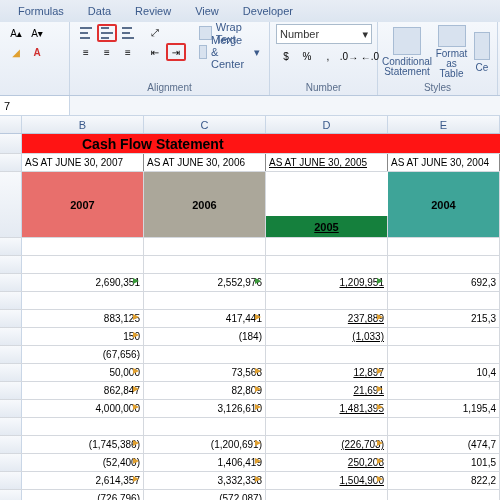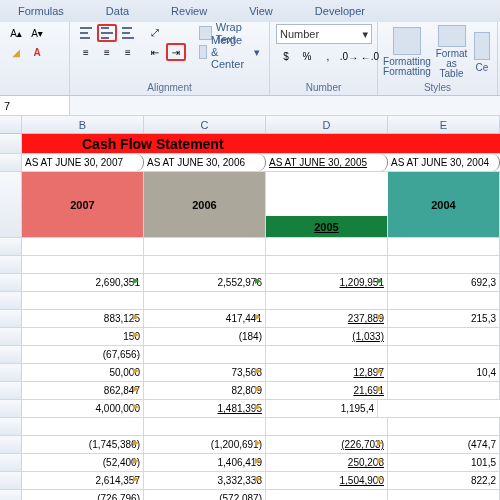--- a/index.html
+++ b/index.html
@@ -1,18 +1,18 @@
 <!DOCTYPE html>
 <html><head>
 <meta charset="utf-8">
 <style>
 * { box-sizing: border-box; margin: 0; padding: 0; }
 body { font-family: 'Segoe UI', Tahoma, sans-serif; font-size: 11px; background: #fff; overflow: hidden; width: 500px; height: 500px; }
 
-.ribbon-tabs { display: flex; gap: 22px; padding: 2px 8px; background: linear-gradient(#e8edf5, #dce5f0); font-size: 11px; }
+.ribbon-tabs { display: flex; gap: 4px; padding: 2px 8px; background: linear-gradient(#e8edf5, #dce5f0); font-size: 11px; }
 .ribbon-tabs span { padding: 3px 10px; color: #3b5a8b; cursor: pointer; }
 
 .ribbon { display: flex; background: linear-gradient(#f5f8fc, #e6ecf5); border-bottom: 1px solid #b8c8dd; height: 74px; }
 .group { border-right: 1px solid #c9d6e6; padding: 2px 6px 0 6px; display: flex; flex-direction: column; justify-content: space-between; }
 .group-label { text-align: center; font-size: 10px; color: #5a6e8c; padding: 1px 0 2px 0; }
 .group-body { display: flex; gap: 3px; align-items: flex-start; }
 
 .btn-sm { width: 20px; height: 18px; border: 1px solid transparent; border-radius: 2px; display: inline-flex; align-items: center; justify-content: center; cursor: pointer; font-size: 10px; background: transparent; }
 .btn-sm.hl { border: 2px solid #e03030; border-radius: 2px; }
 .col2 { display: flex; flex-direction: column; gap: 1px; }
@@ -33,21 +33,21 @@
 .sheet { position: relative; }
 .colhdrs { display: flex; background: linear-gradient(#f7f9fc, #e4eaf2); border-bottom: 1px solid #b8c8dd; height: 18px; font-size: 11px; color: #3b5a8b; }
 .colhdrs div { border-right: 1px solid #c9d6e6; text-align: center; line-height: 18px; }
 .cA { width: 22px; } .cB { width: 122px; } .cC { width: 122px; } .cD { width: 122px; } .cE { width: 112px; }
 
 .row { display: flex; border-bottom: 1px solid #d4d8de; height: 18px; font-size: 10px; }
 .row .rowhdr { width: 22px; background: linear-gradient(#f7f9fc, #e4eaf2); border-right: 1px solid #c9d6e6; }
 .cell { border-right: 1px solid #d4d8de; display: flex; align-items: center; padding: 0 3px; position: relative; }
 .cell.b { width: 122px; } .cell.c { width: 122px; } .cell.d { width: 122px; text-decoration: underline; } .cell.e { width: 112px; }
 .cell.r { justify-content: flex-end; }
-.cell.l { justify-content: flex-start; border-radius: 8px; }
+.cell.l { justify-content: flex-start; }
 
 .title-row { background: #ff1414; height: 20px; text-align: center; }
 .title-row .merged { width: 478px; display: flex; align-items: center; padding-left: 60px; font-weight: bold; font-size: 14px; color: #000; }
 
 .hdr-row .cell { background: #fff; font-size: 10px; font-weight: normal; border-right: 1px solid #888; }
 
 .year-row { height: 66px; }
 .year-row .cell { font-weight: bold; font-size: 11px; justify-content: center; text-align: center; }
 .y2007 { background: #e86f6c; } .y2006 { background: #aba79a; } .y2005 { background: #15803d; margin-top: 44px; } .y2004 { background: #3ea498; }
 
@@ -153,21 +153,21 @@
         <span class="btn-sm">←.0</span>
       </div>
     </div>
     <div class="group-label">Number</div>
   </div>
 
   <div class="group" style="width:120px">
     <div class="group-body">
       <div class="btn-lg">
           <span class="ico"></span>
-          <span style="text-align:center;line-height:1">Formatting Formatting</span>
+          <span style="text-align:center;line-height:1">Conditional Statement</span>
         </div>
       <div class="btn-lg">
           <span class="ico"></span>
           <span style="text-align:center;line-height:1">Format as Table</span>
         </div>
       <div class="btn-lg" style="width:20px">
           <span class="ico" style="width:16px"></span>
           <span>Ce</span>
         </div>
     </div>
@@ -270,20 +270,21 @@
       <div class="row">
         <div class="rowhdr"></div>
         <div class="cell b r">862,847<span class="flag o"></span></div>
         <div class="cell c r">82,809<span class="flag o"></span></div>
         <div class="cell d r">21,691<span class="flag o"></span></div>
         <div class="cell e r"></div>
       </div>
       <div class="row">
         <div class="rowhdr"></div>
         <div class="cell b r">4,000,000<span class="flag o"></span></div>
+        <div class="cell c r">3,126,610<span class="flag o"></span></div>
         <div class="cell d r">1,481,395<span class="flag o"></span></div>
         <div class="cell e r">1,195,4</div>
       </div>
       <div class="row">
         <div class="rowhdr"></div>
         <div class="cell b"></div>
         <div class="cell c"></div>
         <div class="cell d"></div>
         <div class="cell e"></div>
       </div>

